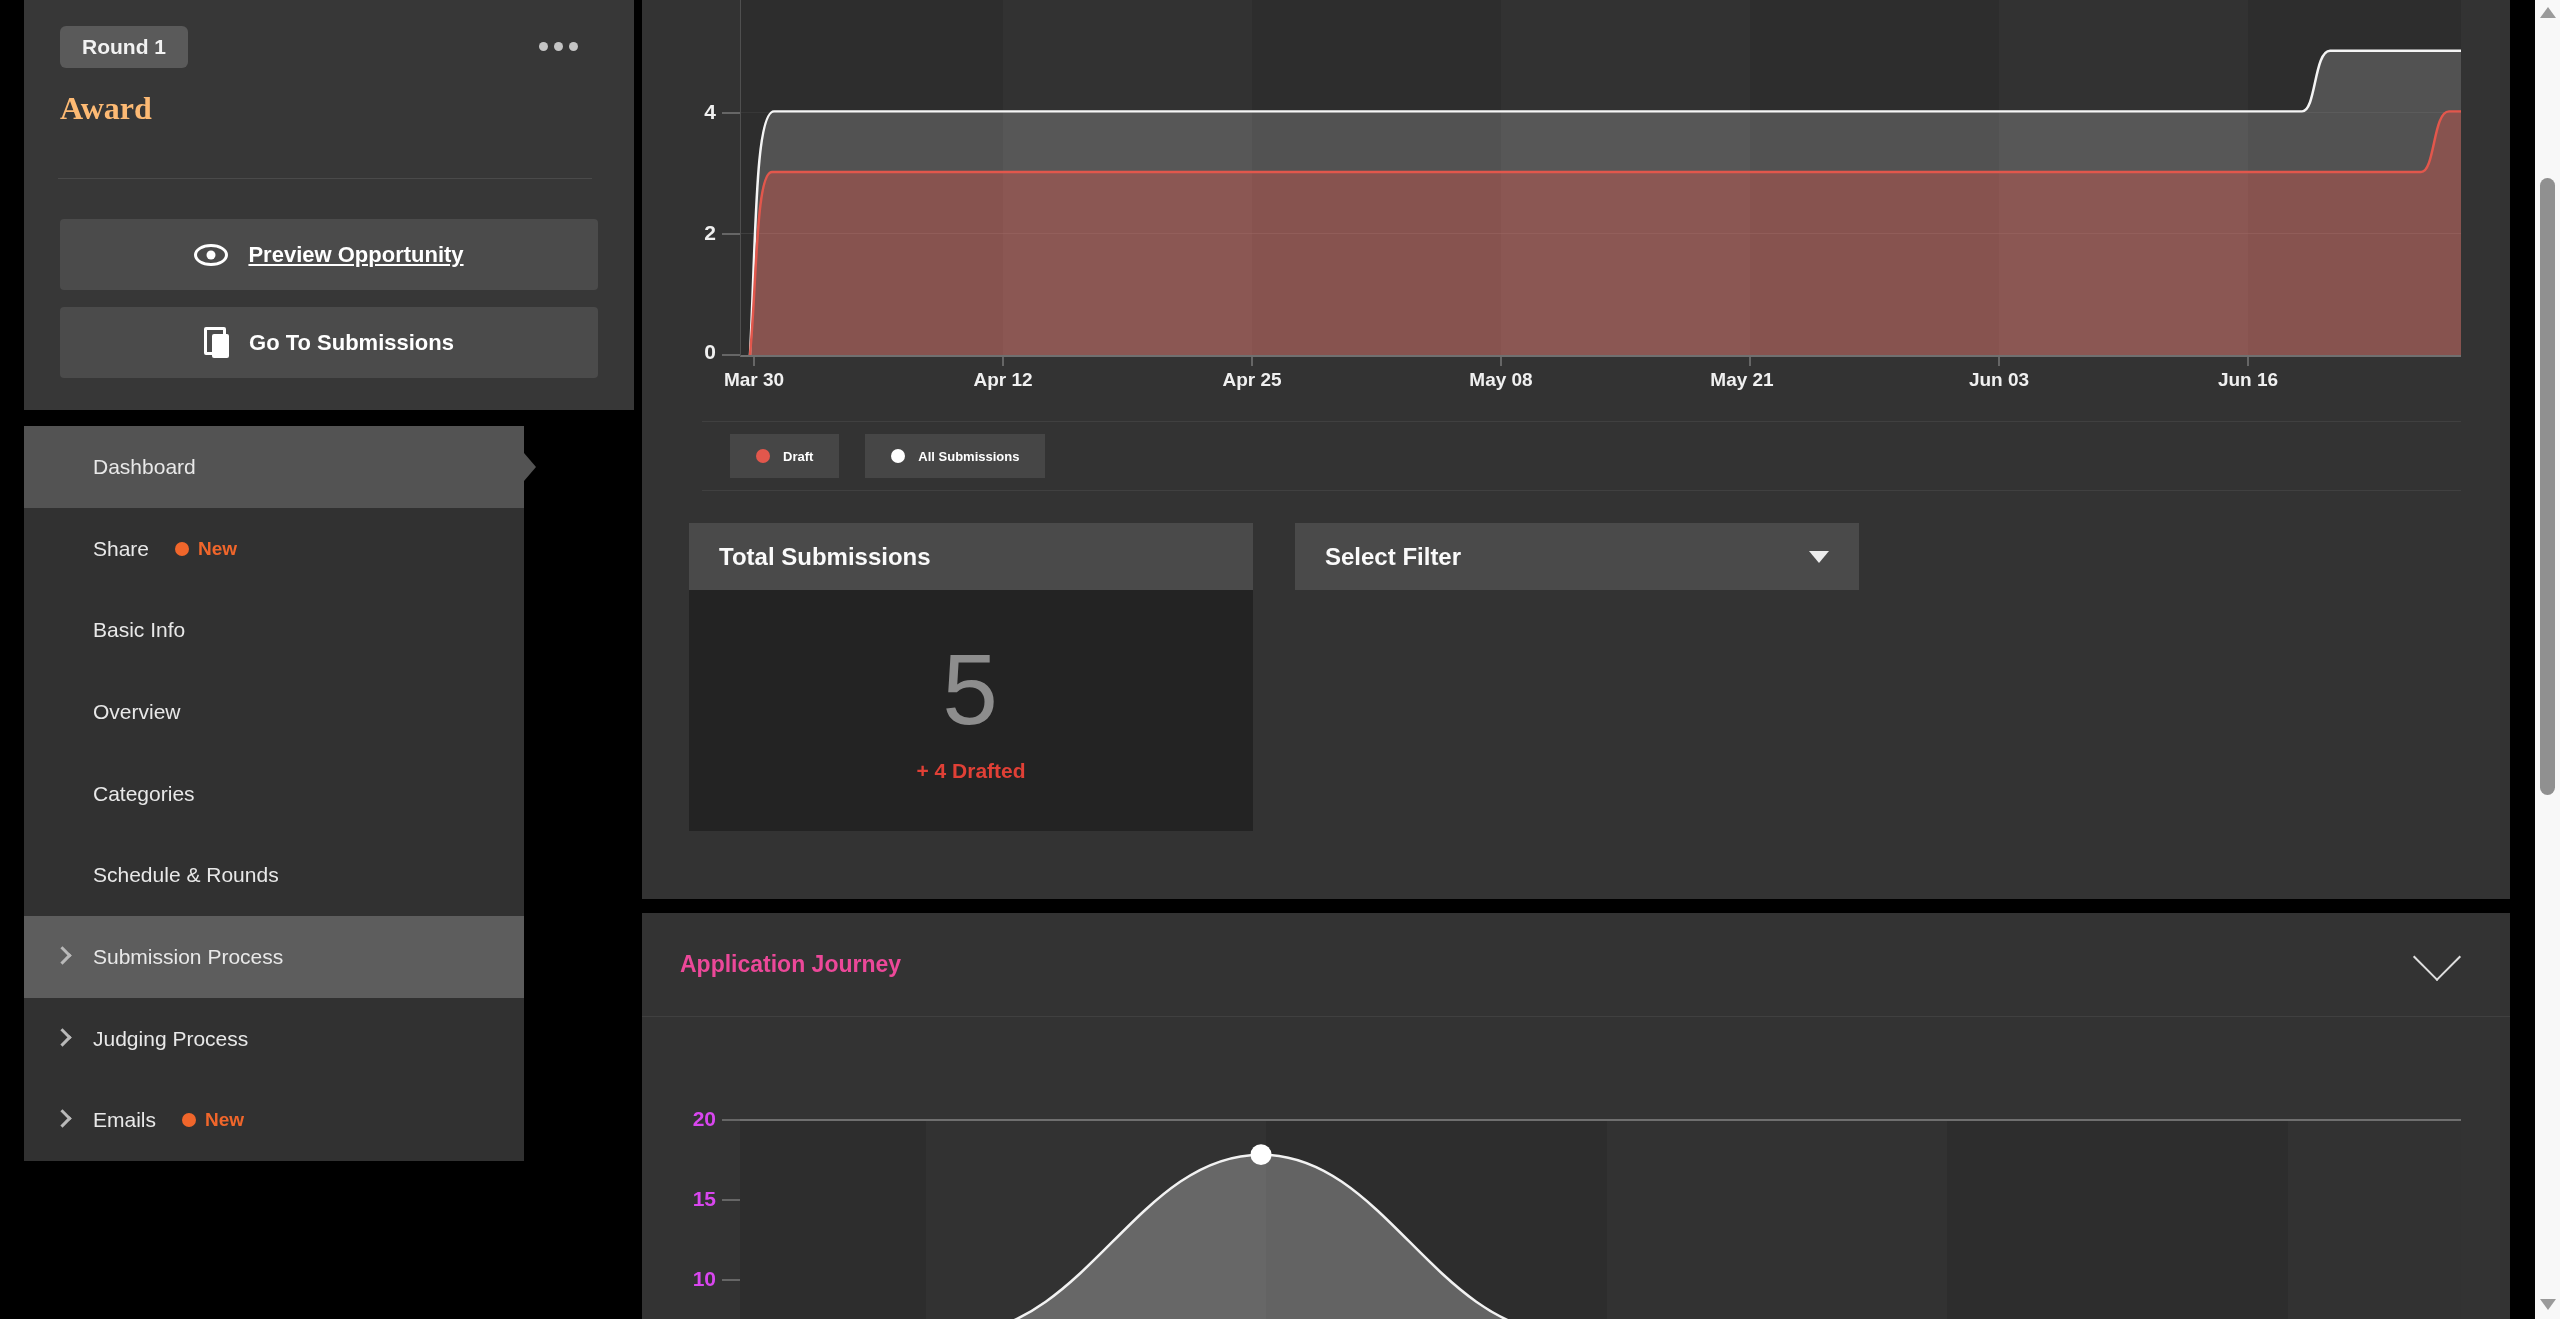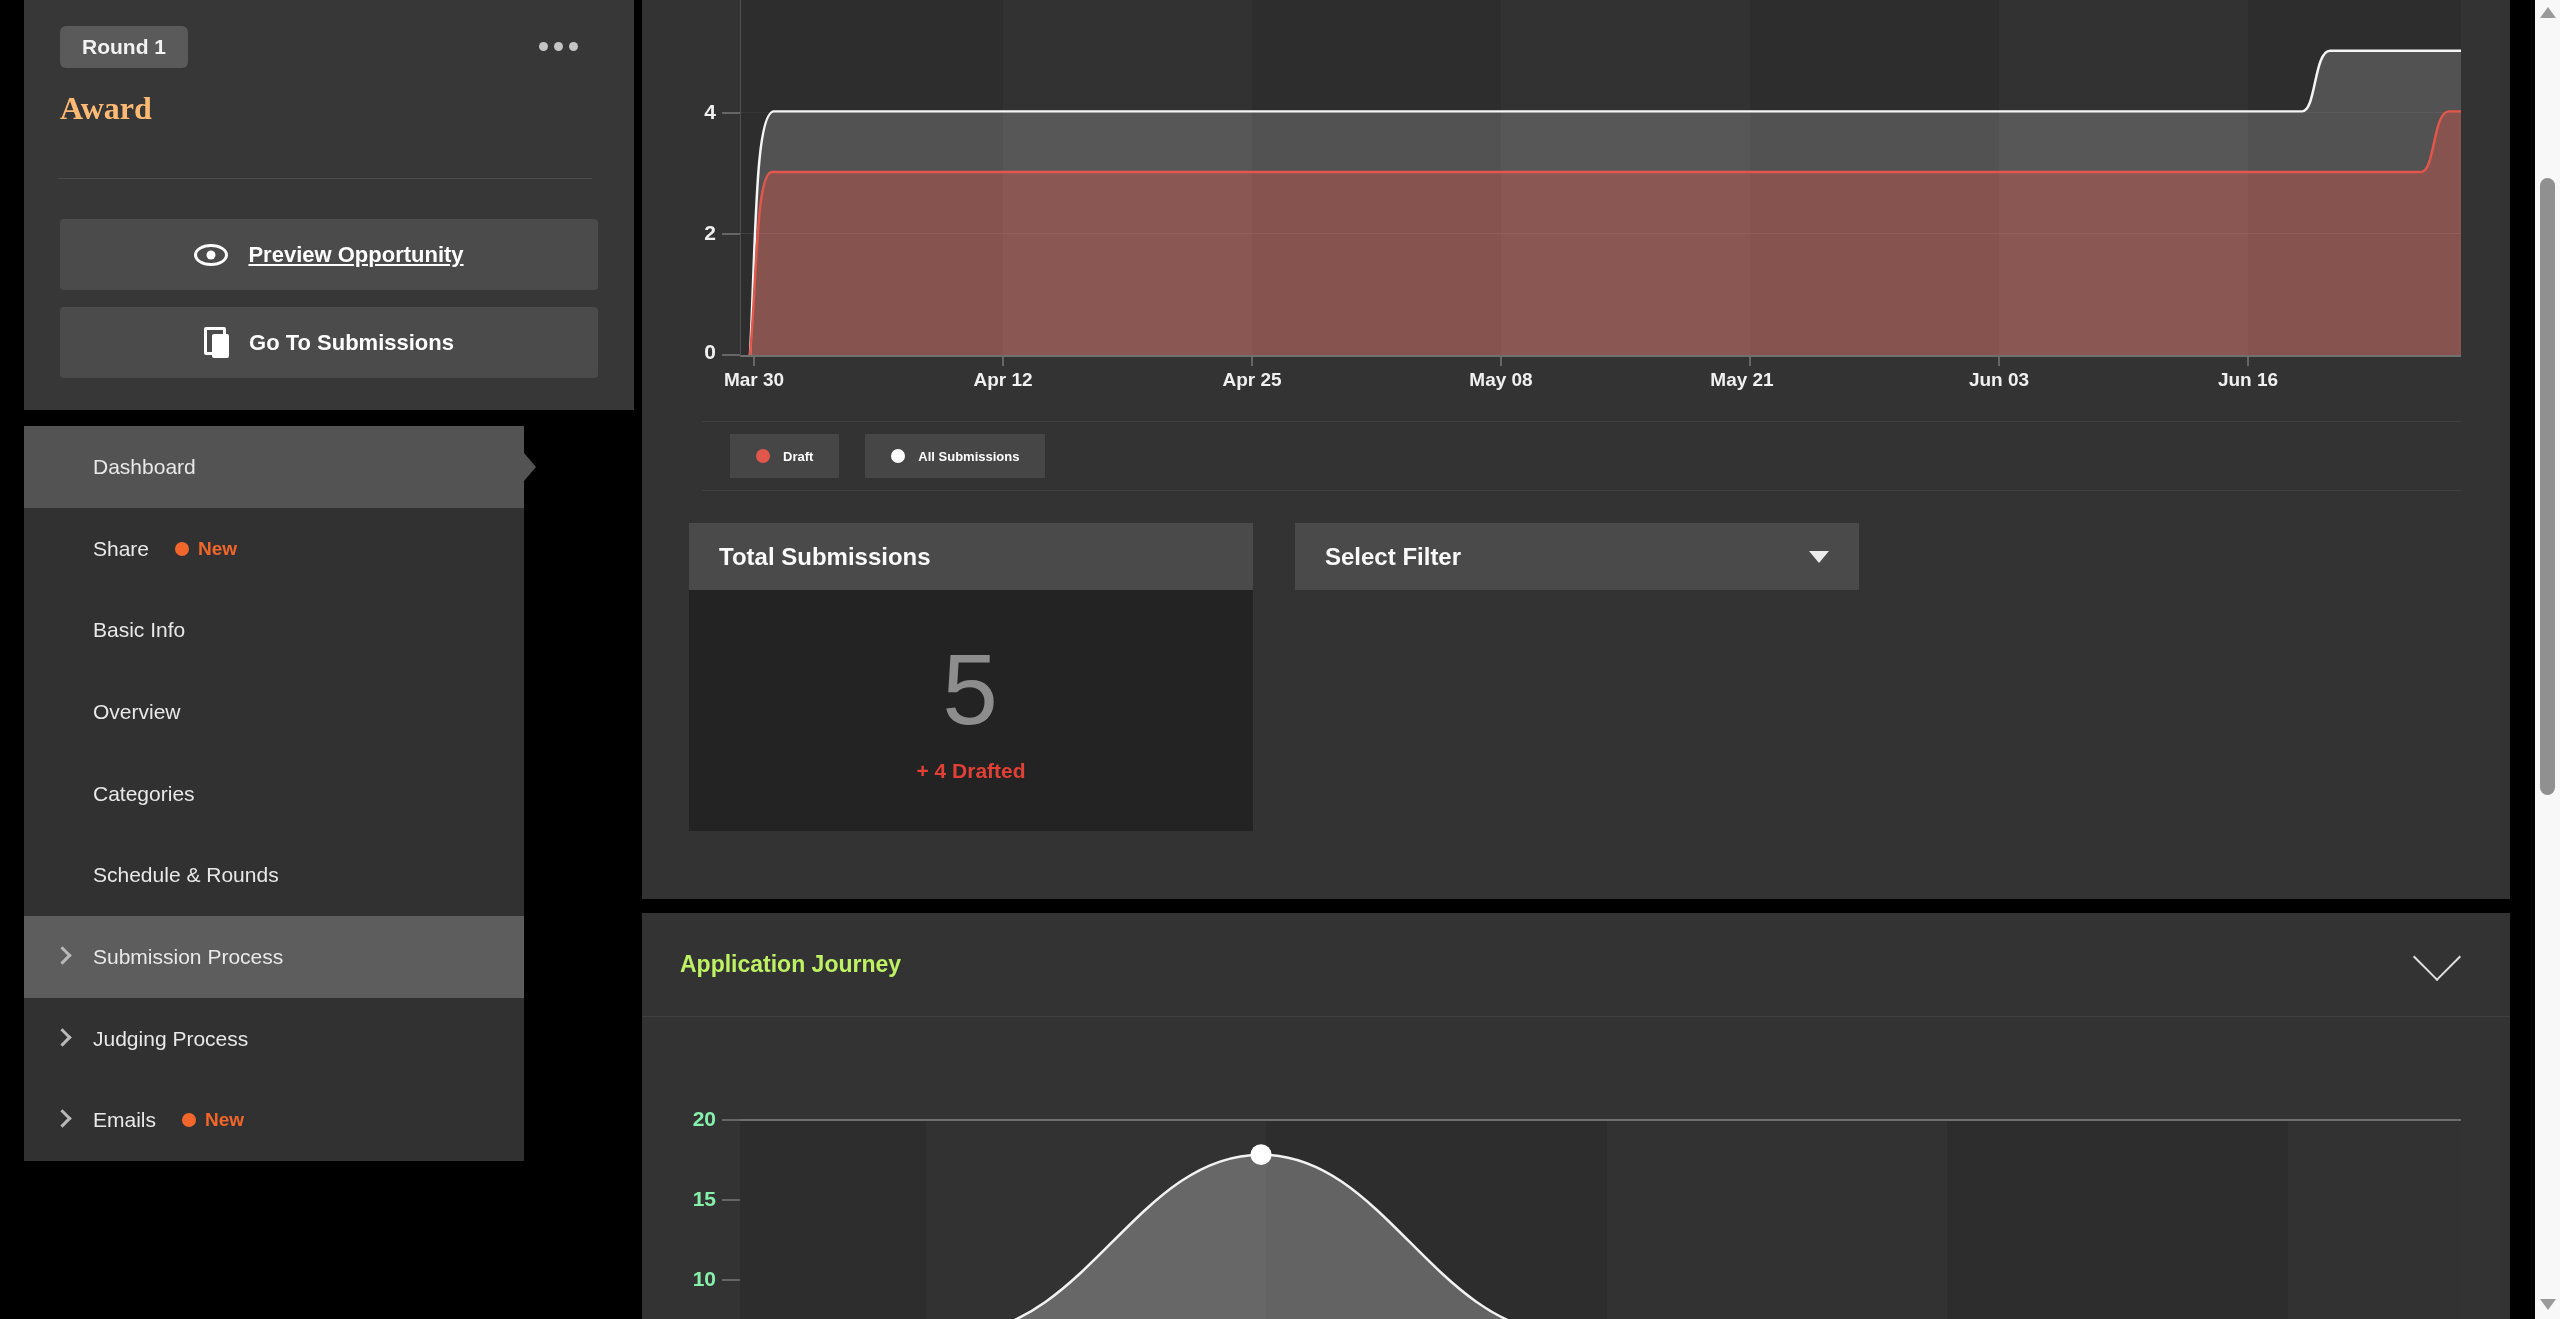--- a/index.html
+++ b/index.html
@@ -84,29 +84,29 @@
   .card-value { font-size:100px; color:#8d8d8d; line-height:1; letter-spacing:2px; }
   .card-sub { margin-top:20px; font-size:21px; font-weight:bold; color:#e04036; }
   .caret-down { width:0; height:0; border-left:10px solid transparent; border-right:10px solid transparent;
     border-top:12px solid #ececec; cursor:pointer; }
 
   
   #aj-panel { position:absolute; left:642px; top:913px; width:1868px; height:406px;
     background:#333; overflow:hidden; }
   .aj-header { height:104px; display:flex; align-items:center; justify-content:space-between;
     padding:0 56px 0 38px; border-bottom:1px solid #404040; }
-  .aj-title { font-size:23px; font-weight:600; color:#bef264; }
+  .aj-title { font-size:23px; font-weight:600; color:#ec4899; }
   .aj-chevron { width:34px; height:34px; border-right:2.5px solid #e0e0e0;
     border-bottom:2.5px solid #e0e0e0; transform:rotate(45deg); margin-top:-16px; cursor:pointer; }
   #plot2 { position:absolute; left:98px; top:206px; width:1721px; height:200px;
     border-top:2px solid #6f6f6f;
     background:linear-gradient(90deg,#2d2d2d 0 186px,#323232 186px 526px,#2d2d2d 526px 867px,
       #323232 867px 1207px,#2d2d2d 1207px 1548px,#323232 1548px 100%); }
   .ylab2 { position:absolute; left:14px; width:60px; text-align:right; font-size:21px; font-weight:bold;
-    color:#86efac; line-height:24px; }
+    color:#d946ef; line-height:24px; }
   .ytick2 { position:absolute; left:80px; width:18px; height:2px; background:#666; }
 
   
   #scrollbar { position:absolute; left:2535px; top:0; width:25px; height:1319px; background:#f8f8f8; }
   .sb-up { position:absolute; top:7px; left:50%; transform:translateX(-50%); width:0; height:0;
     border-left:8px solid transparent; border-right:8px solid transparent; border-bottom:11px solid #9a9a9a; }
   .sb-down { position:absolute; bottom:9px; left:50%; transform:translateX(-50%); width:0; height:0;
     border-left:8px solid transparent; border-right:8px solid transparent; border-top:11px solid #9a9a9a; }
   .sb-thumb { position:absolute; left:5px; width:15px; top:178px; height:617px;
     background:#909090; border-radius:8px; cursor:pointer; }

